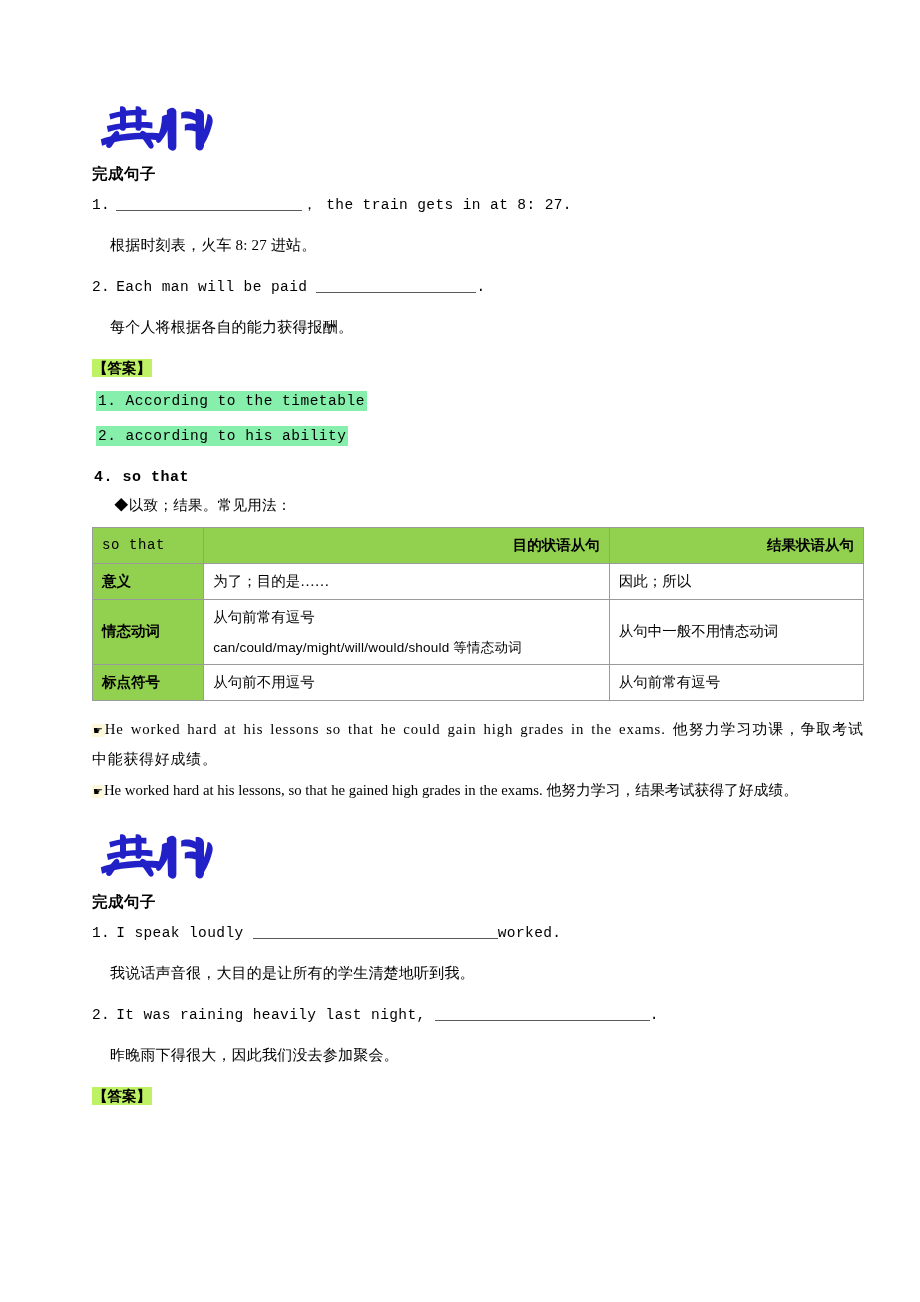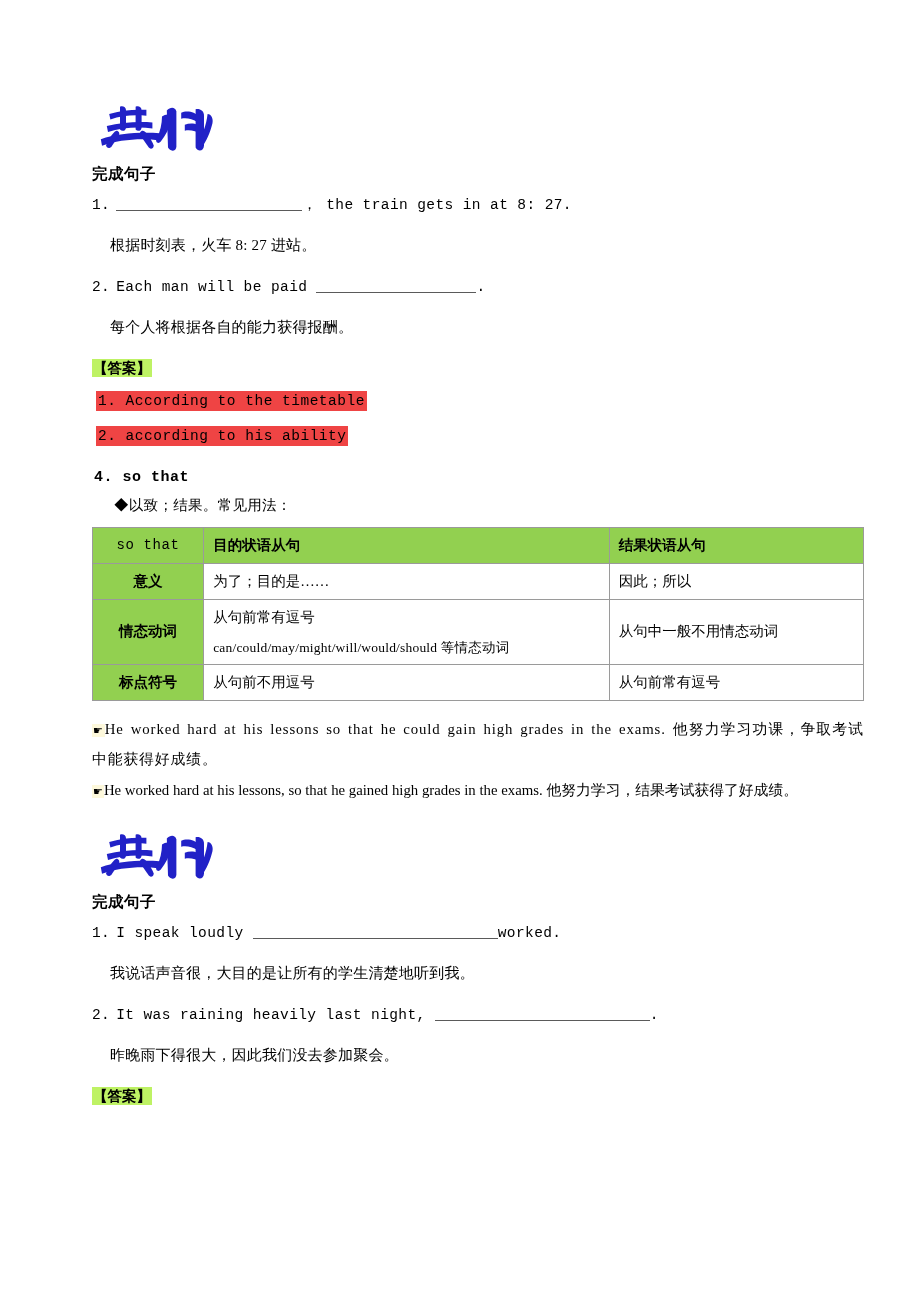--- a/index.html
+++ b/index.html
@@ -98,62 +98,61 @@
     margin: 4px 0 14px 0;
   }
   .ans-label span { background: #bef264; padding: 1px 1px; }
   .ans-item {
     font-family: "Liberation Mono", monospace;
     font-size: 14.5px;
     letter-spacing: 0.5px;
     margin: 0 0 16px 4px;
     line-height: 1.25;
   }
-  .ans-item span { background: #ef4444; padding: 2px 2px; }
+  .ans-item span { background: #86efac; padding: 2px 2px; }
 
   
   table.grammar {
     border-collapse: collapse;
     width: 772px;
     margin: 0 0 14px 0;
     table-layout: fixed;
     border: 1px solid #7a7a7a;
   }
   table.grammar td {
     border: 1px solid #9a9a9a;
     padding: 7px 9px;
     font-family: "Liberation Serif", serif;
     font-size: 14.5px;
     vertical-align: middle;
     line-height: 1.45;
   }
   td.labelcell {
     background: #92d050;
-    text-align: center;
     font-family: "DejaVu Sans", sans-serif;
     font-weight: bold;
     font-size: 14px;
     width: 111px;
   }
   td.labelcell.mono {
     font-family: "Liberation Mono", monospace;
     font-weight: normal;
     font-size: 14px;
     letter-spacing: 0.6px;
   }
   td.headcell {
     background: #92d050;
-    text-align: left;
+    text-align: right;
     font-family: "DejaVu Sans", sans-serif;
     font-weight: bold;
     font-size: 14.5px;
   }
   .cell-line { display: block; }
   .cell-line.mono {
-    font-family: Liberation Serif, serif;
+    font-family: Liberation Sans, sans-serif;
     font-size: 13.5px;
     margin-top: 10px;
     letter-spacing: 0.2px;
   }
 
   
   .ex {
     font-family: "Liberation Serif", serif;
     font-size: 14.8px;
     line-height: 2.0;

